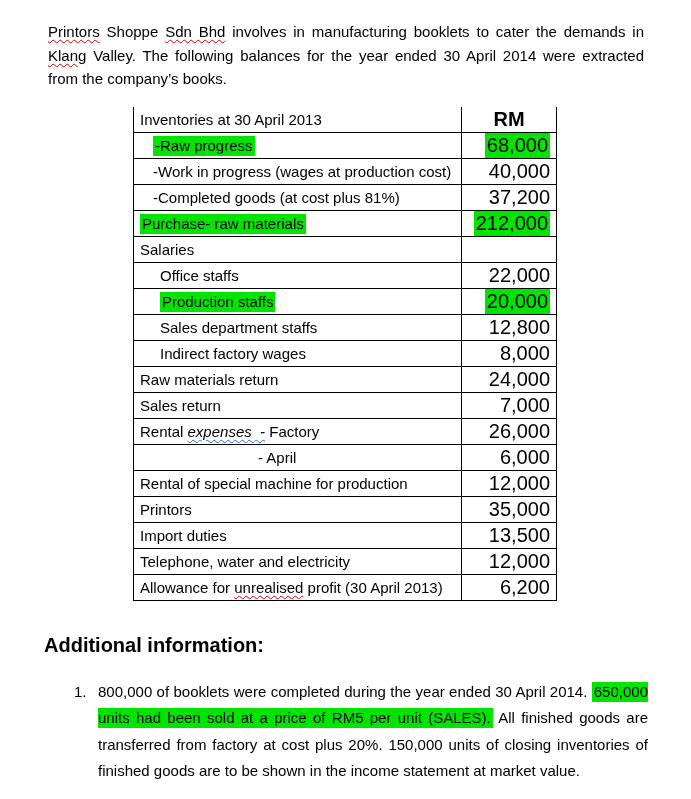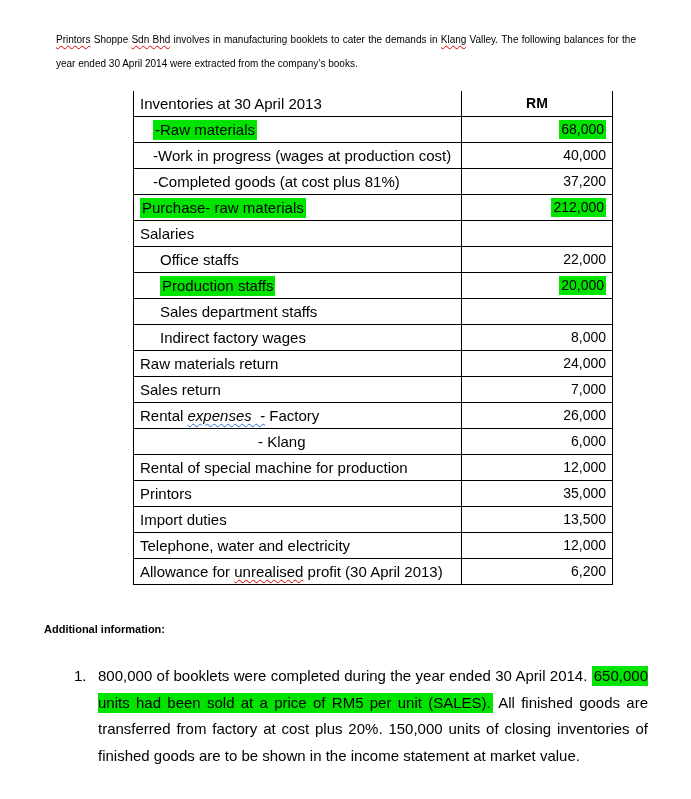--- a/index.html
+++ b/index.html
@@ -10,31 +10,31 @@
   body {
     width: 691px;
     height: 799px;
     overflow: hidden;
     font-family: "Liberation Sans", sans-serif;
     color: var(--text, #000);
   }
 
   
   .intro {
-    margin: 12px;
+    margin: 4px;
     padding: 16px 43px 0 44px;
-    font-size: 10px;
+    font-size: 15px;
     line-height: 23.5px;
     text-align: justify;
   }
 
   
   .table {
     margin: 16px 0 0 133px;
-    width: 480px;
+    width: 424px;
     box-sizing: border-box;
     border-left: 1px solid var(--border, #000);
     border-right: 1px solid var(--border, #000);
   }
   .t-row {
     display: flex;
     height: 26px;
     box-sizing: border-box;
     border-bottom: 1px solid var(--border, #000);
   }
@@ -43,21 +43,21 @@
     box-sizing: border-box;
     border-right: 1px solid var(--border, #000);
     font-size: 15px;
     line-height: 19px;
     padding-top: 3px;
     white-space: nowrap;
     overflow: hidden;
   }
   .c2 {
     flex: 1;
-    font-size: 14px;
+    font-size: 20px;
     line-height: 19px;
     padding: 3px 6px 0 0;
     text-align: right;
     white-space: nowrap;
   }
   .t-head .c2 {
     text-align: center;
     font-weight: bold;
     padding-right: 0;
   }
@@ -85,21 +85,21 @@
     text-decoration-style: wavy;
     text-decoration-color: var(--grammar-blue, #2b6cd4);
     text-decoration-thickness: 1px;
     text-underline-offset: 2px;
     font-style: italic;
   }
 
   
   .add-heading {
     margin: 36px 0 0 44px;
-    font-size: 11px;
+    font-size: 20px;
     line-height: 16px;
     font-weight: bold;
   }
   .list-item {
     display: flex;
     margin: 26px 43px 0 74px;
     font-size: 15px;
     line-height: 26.5px;
   }
   .num {
@@ -115,21 +115,21 @@
 <body>
 
 <p class="intro"><span class="sq-red">Printors</span><span> Shoppe </span><span class="sq-red">Sdn Bhd</span><span> involves in manufacturing booklets to cater the demands in </span><span class="sq-red">Klang</span><span> Valley. The following balances for the year ended 30 April 2014 were extracted from the company’s books.</span></p>
 
 <div class="table">
   <div class="t-row t-head">
     <div class="c1 ind0">Inventories at 30 April 2013</div>
     <div class="c2">RM</div>
   </div>
 <div class="t-row">
-      <div class="c1 ind1"><span class="hl"><span>-Raw materials</span></span></div>
+      <div class="c1 ind1"><span class="hl"><span>-Raw progress</span></span></div>
       <div class="c2"><span class="hl">68,000</span></div>
     </div>
     <div class="t-row">
       <div class="c1 ind1"><span>-Work in progress (wages at production cost)</span></div>
       <div class="c2">40,000</div>
     </div>
     <div class="t-row">
       <div class="c1 ind1"><span>-Completed goods (at cost plus 81%)</span></div>
       <div class="c2">37,200</div>
     </div>
@@ -144,39 +144,40 @@
     <div class="t-row">
       <div class="c1 ind2"><span>Office staffs</span></div>
       <div class="c2">22,000</div>
     </div>
     <div class="t-row">
       <div class="c1 ind2"><span class="hl"><span>Production staffs</span></span></div>
       <div class="c2"><span class="hl">20,000</span></div>
     </div>
     <div class="t-row">
       <div class="c1 ind2"><span>Sales department staffs</span></div>
+      <div class="c2">12,800</div>
     </div>
     <div class="t-row">
       <div class="c1 ind2"><span>Indirect factory wages</span></div>
       <div class="c2">8,000</div>
     </div>
     <div class="t-row">
       <div class="c1 ind0"><span>Raw materials return</span></div>
       <div class="c2">24,000</div>
     </div>
     <div class="t-row">
       <div class="c1 ind0"><span>Sales return</span></div>
       <div class="c2">7,000</div>
     </div>
     <div class="t-row">
       <div class="c1 ind0"><span>Rental </span><span class="sq-blue">expenses&nbsp; -</span><span> Factory</span></div>
       <div class="c2">26,000</div>
     </div>
     <div class="t-row">
-      <div class="c1 ind3"><span>- Klang</span></div>
+      <div class="c1 ind3"><span>- April</span></div>
       <div class="c2">6,000</div>
     </div>
     <div class="t-row">
       <div class="c1 ind0"><span>Rental of special machine for production</span></div>
       <div class="c2">12,000</div>
     </div>
     <div class="t-row">
       <div class="c1 ind0"><span>Printors</span></div>
       <div class="c2">35,000</div>
     </div>

